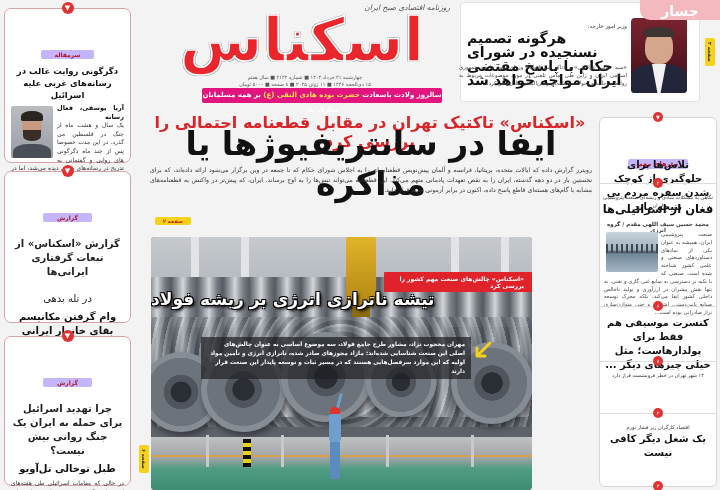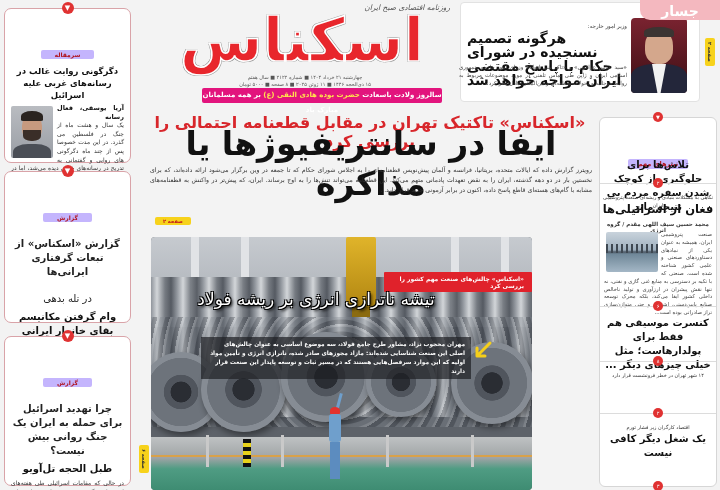--- a/index.html
+++ b/index.html
@@ -62,21 +62,21 @@
   .post { position: absolute; top: 198px; width: 3px; height: 32px; background: #c9c9c9; }
   .crane { position: absolute; left: 195px; top: 0; width: 30px; height: 70px; background: linear-gradient(180deg, #e0b42a 0%, #b28712 100%); border-radius: 2px; }
   .crane::after { content: ""; position: absolute; left: 6px; top: 70px; width: 18px; height: 10px; background: #8b6b10; }
   .worker { position: absolute; left: 178px; top: 170px; width: 12px; height: 72px; }
   .worker .helmet { position: absolute; left: 1px; top: 0; width: 10px; height: 7px; background: #e2322f; border-radius: 50% 50% 10% 10%; }
   .worker .torso { position: absolute; left: 0; top: 7px; width: 12px; height: 28px; background: #6f9fcc; border-radius: 3px; }
   .worker .arm { position: absolute; left: 8px; top: -14px; width: 3px; height: 22px; background: #6f9fcc; transform: rotate(15deg); }
   .worker .legs { position: absolute; left: 1px; top: 35px; width: 10px; height: 37px; background: #5c8cbf; }
   .cone { position: absolute; left: 288px; top: 202px; width: 8px; height: 28px; background: repeating-linear-gradient(180deg, #111 0 4px, #e8d21a 4px 8px); }
   .photo-kicker { position: absolute; left: 233px; top: 35px; background: #e0222b; color: #fff; font-size: 6px; font-weight: bold; padding: 3px 8px; border-radius: 1px; }
-  .photo-title { position: absolute; left: 0; top: 52px; width: 330px; text-align: center; font-size: 17px; font-weight: normal; color: #fff; text-shadow: 1px 1px 0 #000, -1px -1px 0 #000, 1px -1px 0 #000, -1px 1px 0 #000, 2px 2px 3px #000; }
+  .photo-title { position: absolute; left: 0; top: 52px; width: 330px; text-align: left; font-size: 17px; font-weight: bold; color: #fff; text-shadow: 1px 1px 0 #000, -1px -1px 0 #000, 1px -1px 0 #000, -1px 1px 0 #000, 2px 2px 3px #000; }
   .photo-caption { position: absolute; left: 50px; top: 100px; width: 270px; padding: 3px 6px; background: rgba(30,32,36,0.7); color: #fff; font-size: 5.8px; line-height: 9px; font-weight: bold; text-align: right; }
   .arrow-icon { position: absolute; left: 322px; top: 103px; width: 20px; height: 20px; }
 
   
   .rcol { position: absolute; left: 599px; top: 117px; width: 118px; height: 370px; background: #fff; border: 1.5px solid #d6d6d6; border-radius: 6px; overflow: visible; }
   .ritem { position: absolute; left: 0; width: 100%; text-align: center; }
   .rsep { position: absolute; left: 0; width: 100%; height: 1px; background: #dcdcdc; }
   .rpin { position: absolute; left: 50%; transform: translateX(-50%); width: 10px; height: 10px; border-radius: 50%; background: #e03232; color: #fff; font-size: 5px; line-height: 10px; text-align: center; }
   .r-title { font-size: 10px; font-weight: bold; line-height: 14px; color: #111; }
   .r-title-big { font-size: 11.5px; font-weight: bold; line-height: 15px; color: #111; }
@@ -113,21 +113,21 @@
   <div class="sub" style="font-weight:normal;">در تله بدهی</div>
   <div class="h big">وام گرفتن مکانیسم بقای خانوار ایرانی</div>
   <div class="body">وام گرفتن در گذشته نشانه‌ای از برنامه‌ریزی برای بهبود وضعیت مالی یا تلاش برای سرمایه‌گذاری جدید بود. خرید یک خانه، راه‌اندازی یک کسب و کار یا حتی تحصیل در دانشگاه، از اهداف عمده وام‌گیری به شمار می‌رفت. اما اکنون، شرایط تغییر کرده و وام گرفتن دیگر استراتژی رشد نیست، بلکه به یک مکانیسم بقا تبدیل شده است...</div>
   <div class="more">صفحه ۳ را بخوانید</div>
 </div>
 
 <div class="lbox" style="top:336px; height:150px;">
   <div class="pin">▼</div>
   <span class="tag">گزارش</span>
   <div class="sub">چرا تهدید اسرائیل برای حمله به ایران یک جنگ روانی بیش نیست؟</div>
-  <div class="h big">طبل الحجه تل‌آویو</div>
+  <div class="h big">طبل توخالی تل‌آویو</div>
   <div class="body">در حالی که مقامات اسرائیلی طی هفته‌های اخیر بار دیگر تهدید به حمله به تاسیسات هسته‌ای ایران را در صدر اظهارات خود قرار داده‌اند، تحلیل دقیق شرایط نشان می‌دهد این تهدیدات بیش از آنکه بازتاب یک عزم واقعی برای اقدام نظامی باشد، یک بلوف رسانه‌ای و ابزاری برای مدیریت بحران‌های داخلی، اعمال فشار در مذاکرات و بازسازی بازدارندگی روانی اسرائیل است...</div>
   
 </div>
 
 <div class="masthead">
   <div class="tagline">روزنامه اقتصادی صبح ایران</div>
   <div class="logo">اسکناس</div>
   <div class="dateline" style="top:74px;">چهارشنبه ۲۱ خرداد ۱۴۰۴ ■ شماره ۲۱۲۲ ■ سال هفتم</div>
   <div class="dateline" style="top:81px;">۱۵ ذی‌الحجه ۱۴۴۶ ■ ۱۱ ژوئن ۲۰۲۵ ■ ۸ صفحه ■ ۵۰۰۰ تومان</div>
   <div class="banner">

